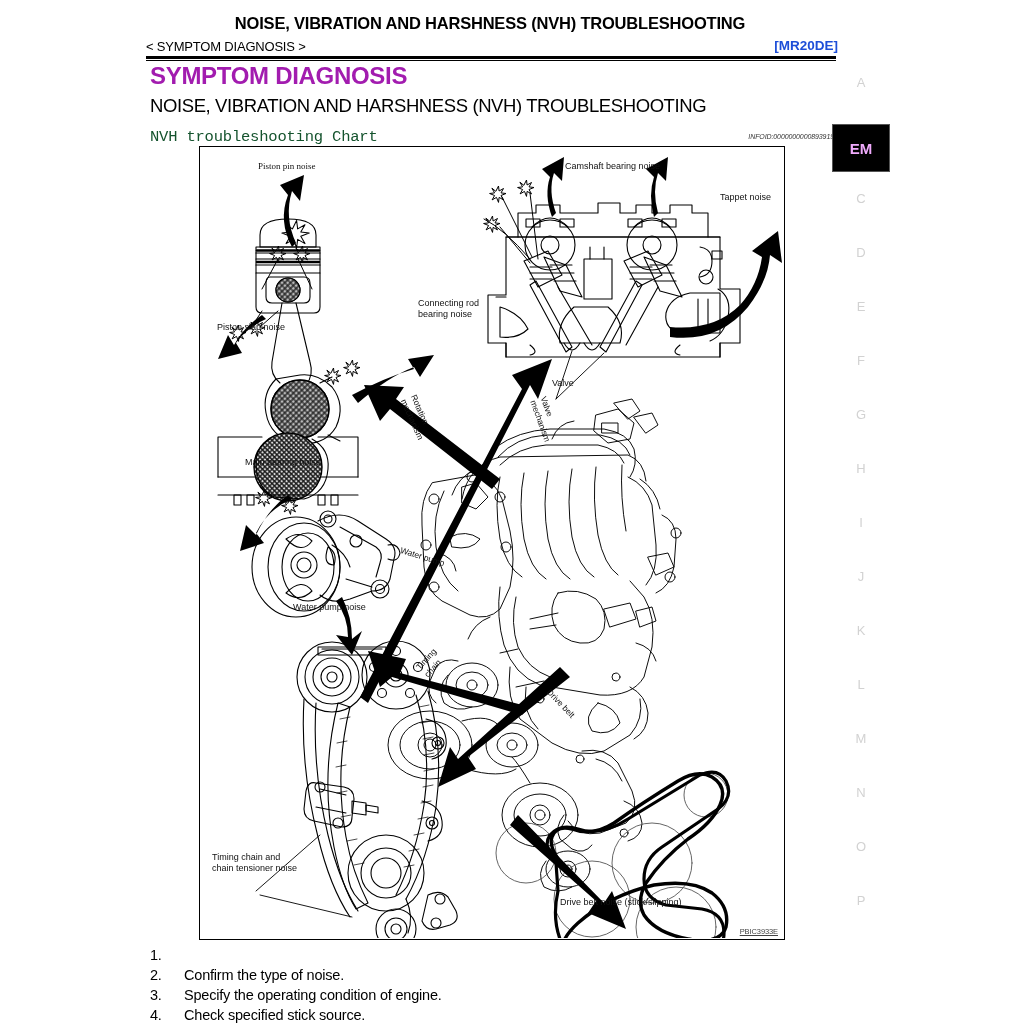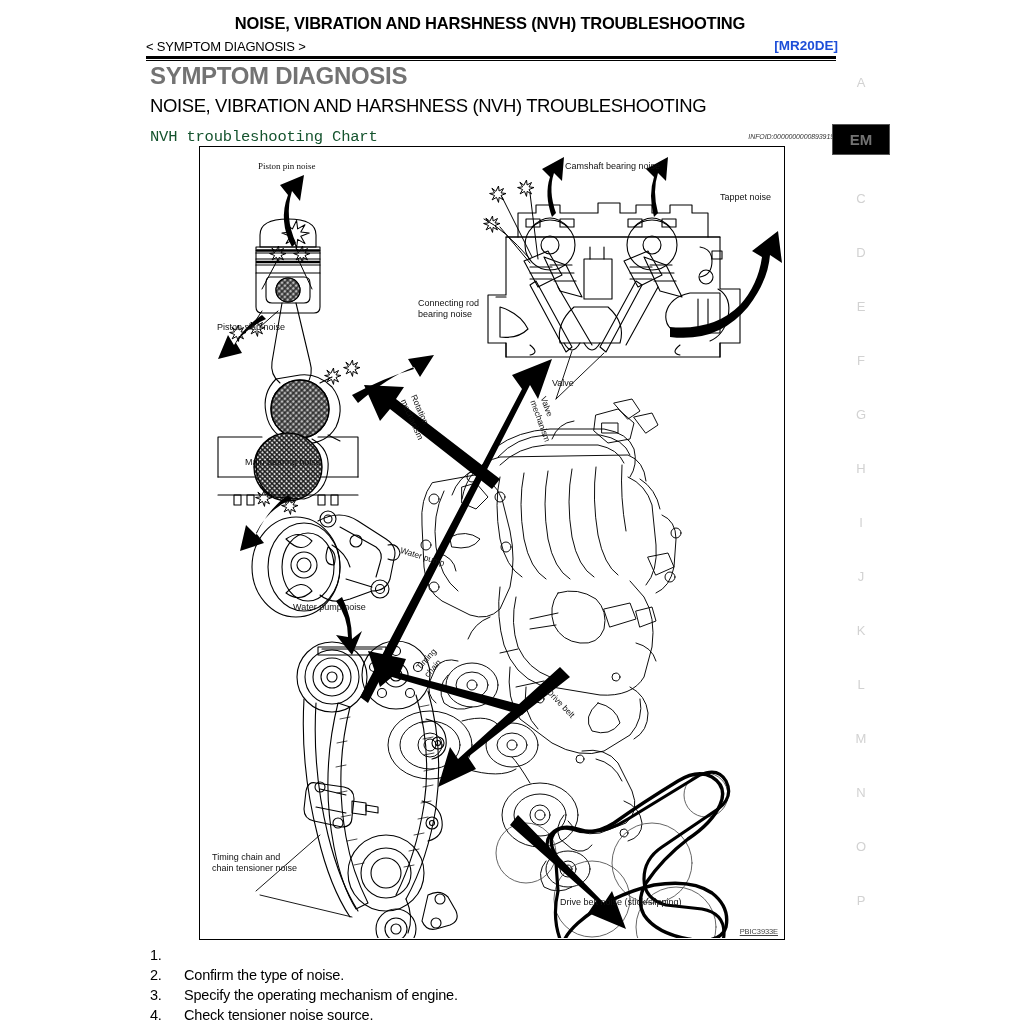--- a/index.html
+++ b/index.html
@@ -35,21 +35,21 @@
     background: #000;
   }
   #rule-thin {
     position: absolute; left: 146px; top: 60px; width: 690px; height: 1px;
     background: #000;
   }
 
   
   #section-title {
     position: absolute; left: 150px; top: 62px;
-    font-size: 24px; font-weight: bold; color: #737373;
+    font-size: 24px; font-weight: bold; color: #a21caf;
     letter-spacing: -0.3px;
   }
   #doc-title {
     position: absolute; left: 150px; top: 95px;
     font-size: 18.5px; color: #000; letter-spacing: -0.4px;
   }
   #sub-title {
     position: absolute; left: 150px; top: 128px;
     font-size: 15.5px; color: #14532d; letter-spacing: -0.2px; font-family: Liberation Mono, monospace;
   }
@@ -63,23 +63,23 @@
   #tab-rail {
     position: absolute; left: 832px; top: 70px;
     width: 64px; height: 860px;
   }
   .tab {
     position: absolute; left: 0; width: 58px; height: 24px;
     display: flex; align-items: center; justify-content: center;
     font-size: 13px; color: #d2d2d2;
   }
   .tab.current {
-    background: #000; color: #737373;
+    background: #000; color: #f0abfc;
     font-weight: bold; font-size: 15px;
-    width: 58px; height: 31px;
+    width: 58px; height: 48px;
     border: 1px solid #555;
   }
 
   
   #figure {
     position: absolute; left: 199px; top: 146px;
     width: 586px; height: 794px;
     border: 1.5px solid #000;
     background: #fff;
     overflow: hidden;
@@ -630,21 +630,21 @@
   <div id="steps">
       <div class="step">
         <span class="num">1.</span>
       </div>
       <div class="step">
         <span class="num">2.</span>
         <span>Confirm the type of noise.</span>
       </div>
       <div class="step">
         <span class="num">3.</span>
-        <span>Specify the operating mechanism of engine.</span>
+        <span>Specify the operating condition of engine.</span>
       </div>
       <div class="step">
         <span class="num">4.</span>
-        <span>Check tensioner noise source.</span>
+        <span>Check specified stick source.</span>
       </div>
     </div>
 
 </div>
 
 </body></html>

